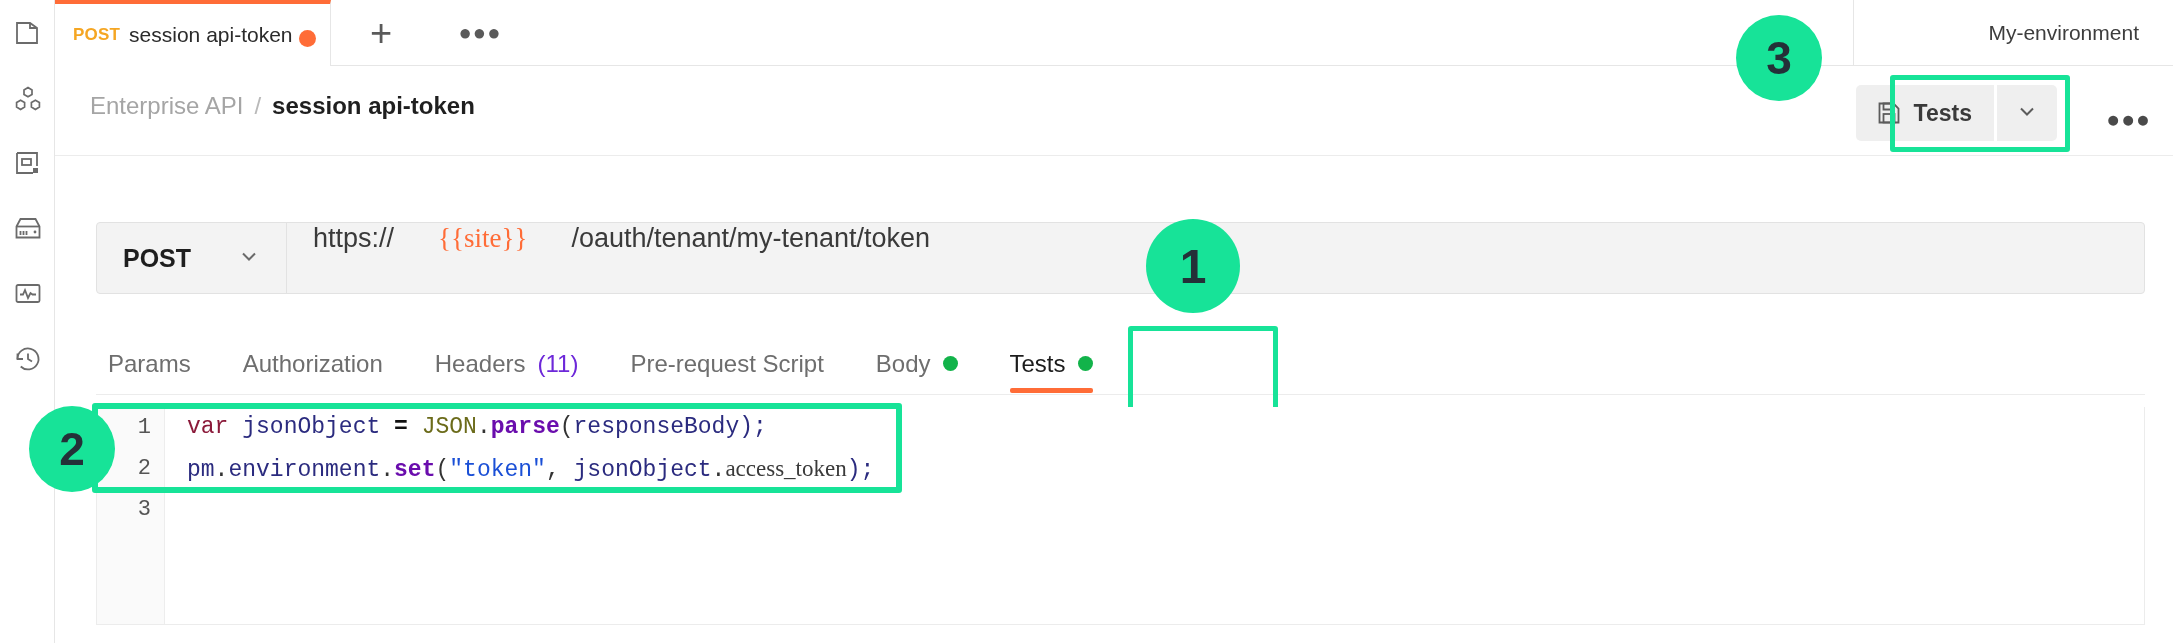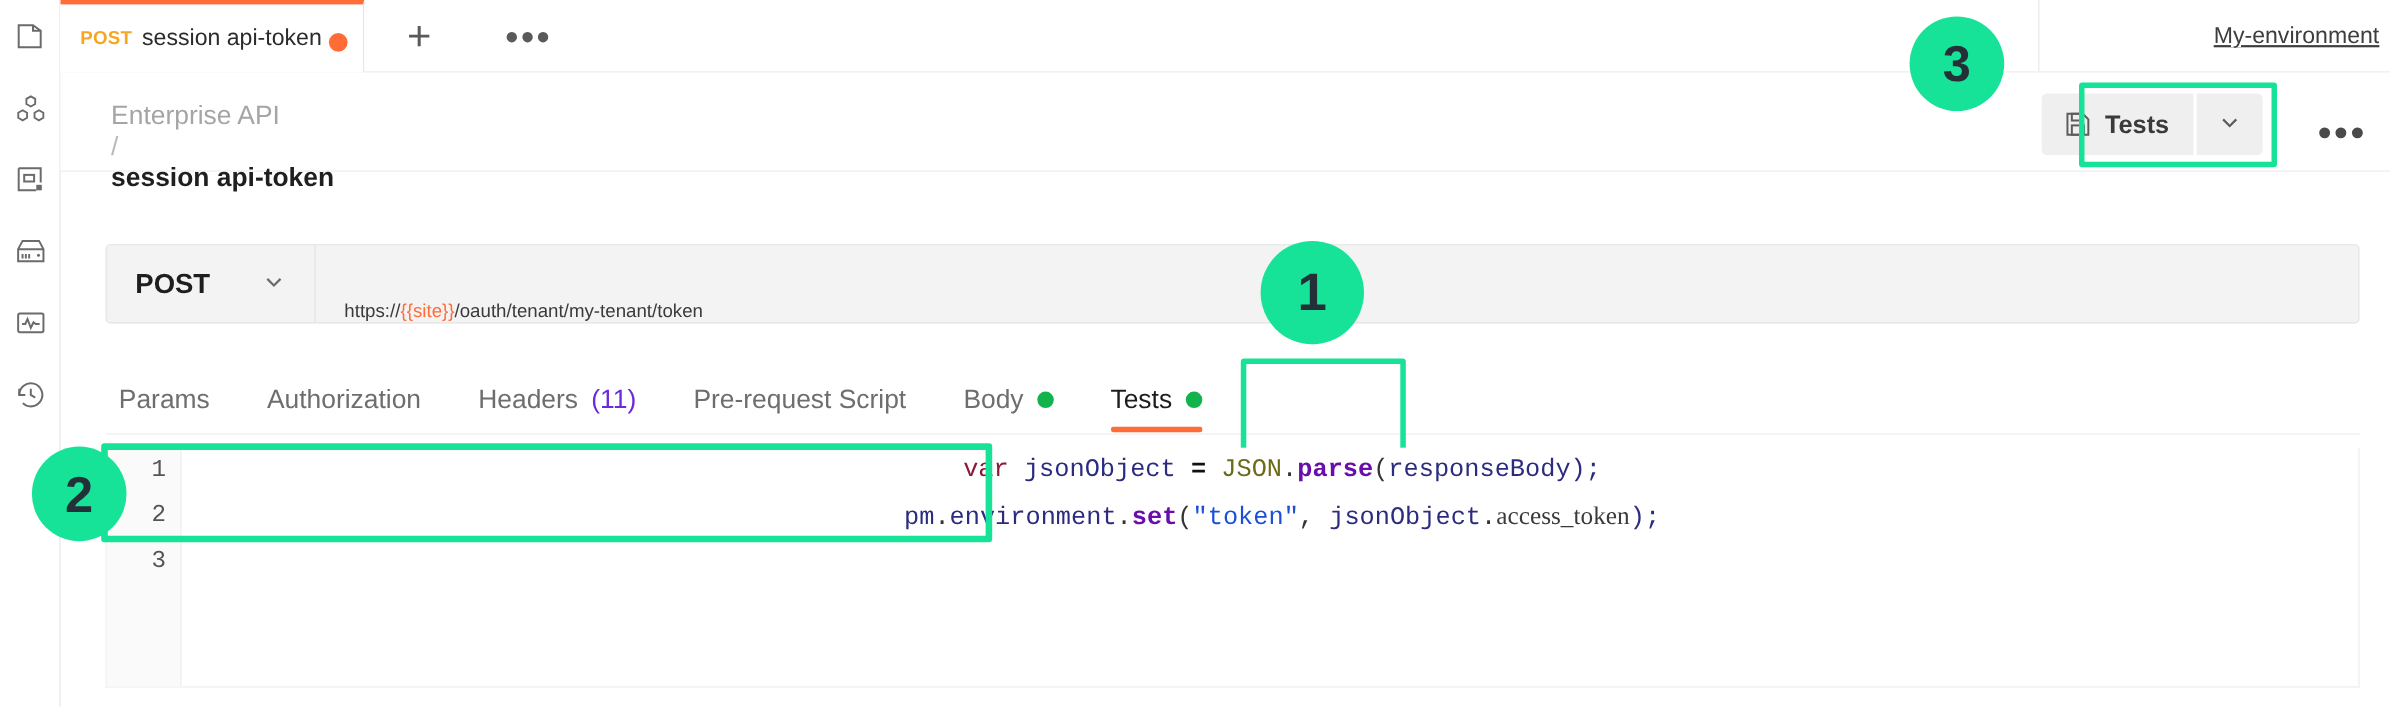--- a/index.html
+++ b/index.html
@@ -50,32 +50,32 @@
   }
   .tab-more {
     position: absolute; left: 385px; top: 0; height: 65px; width: 80px;
     display: flex; align-items: center; justify-content: center;
     color: #5a5a5a; font-size: 22px; letter-spacing: 1px; font-weight: 700;
   }
   .envsel {
     position: absolute; right: 0px; top: 0; height: 65px; width: 320px;
     border-left: 1px solid #e6e6e6;
     display: flex; align-items: center; justify-content: flex-end;
-    padding-right: 10px;
-    font-size: 21px; color: #3d3d3d; text-decoration: underline;
+    padding-right: 34px;
+    font-size: 21px; color: #3d3d3d;
   }
 
   
   .crumbrow {
     position: absolute; left: 55px; top: 66px; right: 0; height: 90px;
     background: #fff; border-bottom: 1px solid #ececec;
   }
   .crumb {
     position: absolute; left: 35px; top: 26px;
-    display: flex; align-items: baseline; font-size: 24px; flex-direction: column;
+    display: flex; align-items: baseline; font-size: 24px;
   }
   .crumb .parent { color: #a5a5a5; }
   .crumb .sep { color: #b9b9b9; margin: 0 11px; }
   .crumb .leaf { color: #1f1f1f; font-weight: bold; }
 
   .save-wrap {
     position: absolute; right: 116px; top: 19px;
     display: flex; align-items: stretch; height: 56px;
   }
   .save-btn {
@@ -109,24 +109,24 @@
     display: flex; align-items: stretch;
   }
   .method-box {
     width: 190px; border-right: 1px solid #e2e2e2;
     display: flex; align-items: center; justify-content: space-between;
     padding: 0 24px 0 26px;
   }
   .method-box .mlabel { font-size: 25px; font-weight: bold; color: #1e1e1e; }
   .method-box .mcaret { color: #6a6a6a; }
   .url-box {
-    flex: 1; display: flex; align-items: flex-end; padding-left: 26px;
-    font-size: 17px; color: #3a3a3a; white-space: nowrap;
-  }
-  .url-var { color: #ff6c37; }
+    flex: 1; display: flex; align-items: flex-start; padding-left: 26px;
+    font-size: 27px; color: #3a3a3a; white-space: nowrap; gap: 44px;
+  }
+  .url-var { color: #ff6c37; font-family: Liberation Serif, serif; }
 
   .badge {
     position: absolute; border-radius: 50%; background: #17e398;
     display: flex; align-items: center; justify-content: center;
     color: #243038; font-weight: bold;
   }
   #badge1 { left: 1146px; top: 219px;  width: 94px; height: 94px; font-size: 48px; }
   #badge2 { left: 29px;   top: 406px; width: 86px; height: 86px; font-size: 46px; }
   #badge3 { left: 1736px; top: 15px;  width: 86px; height: 86px; font-size: 46px; }
 
@@ -168,21 +168,20 @@
     position: absolute; left: 0; top: 0; bottom: 0; width: 68px;
     background: #fafafa; border-right: 1px solid #ededed;
   }
   .gutter .ln {
     height: 41px; line-height: 41px; text-align: right; padding-right: 13px;
     font-family: "Liberation Mono", monospace; font-size: 22px; color: #555;
   }
   .codearea {
     position: absolute; left: 68px; top: 0; right: 0; bottom: 0;
     padding-left: 22px;
-    text-align: center;
   }
   .codearea .cl {
     height: 41px; line-height: 41px;
     font-family: "Liberation Mono", monospace; font-size: 23px;
     color: #1a1a1a; white-space: pre;
   }
   .k-var   { color: #8b1a3a; }
   .k-ident { color: #2b2b7f; }
   .k-op    { color: #111; font-weight: bold; }
   .k-obj   { color: #6b6b1a; }

